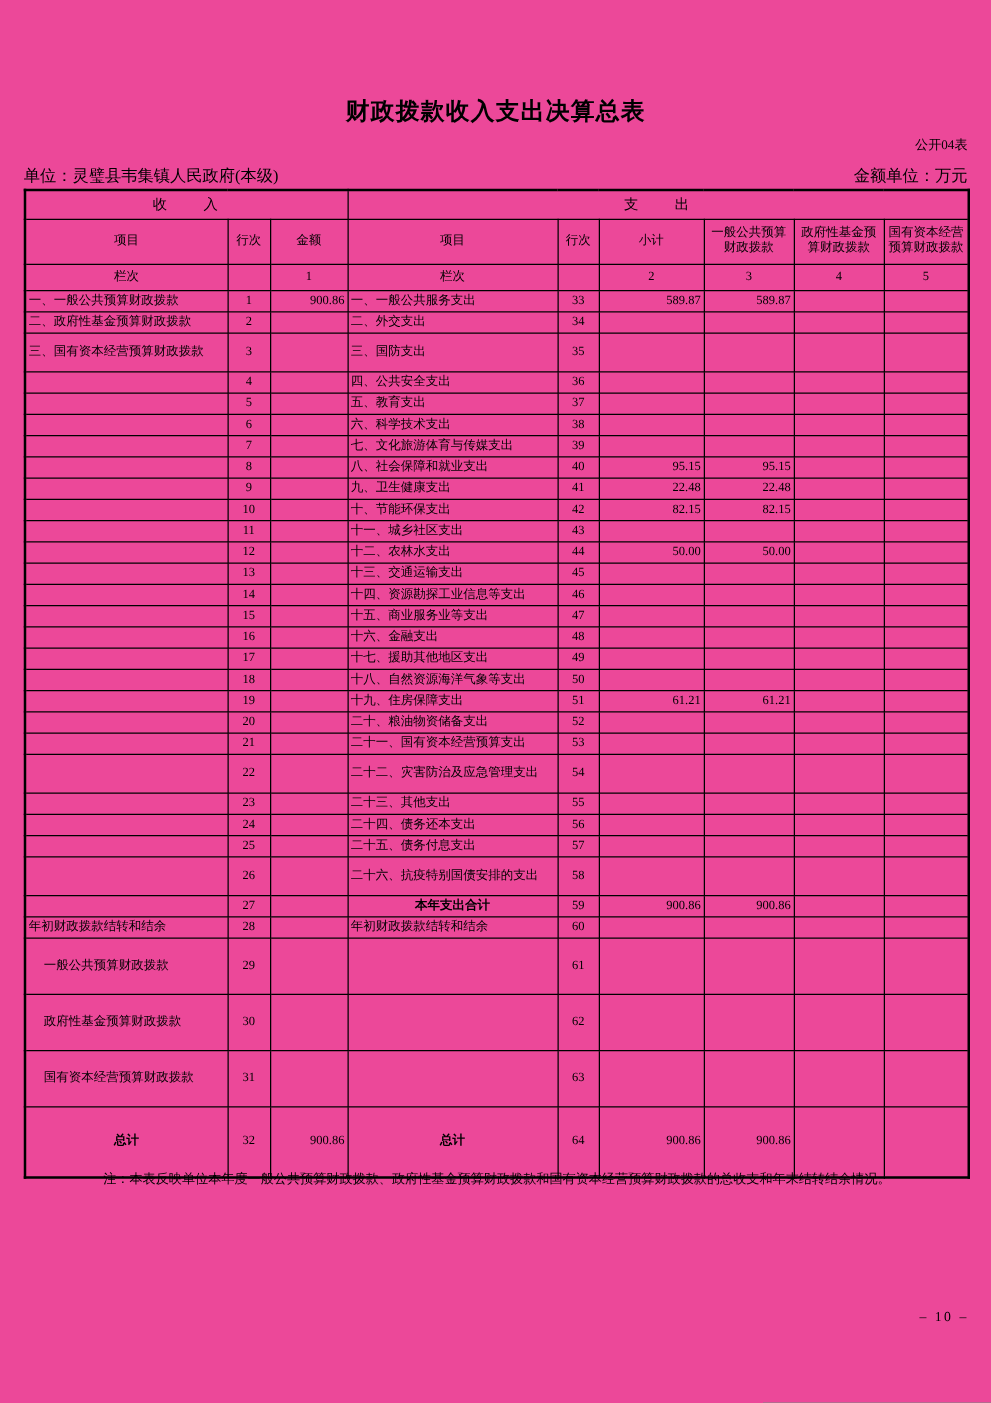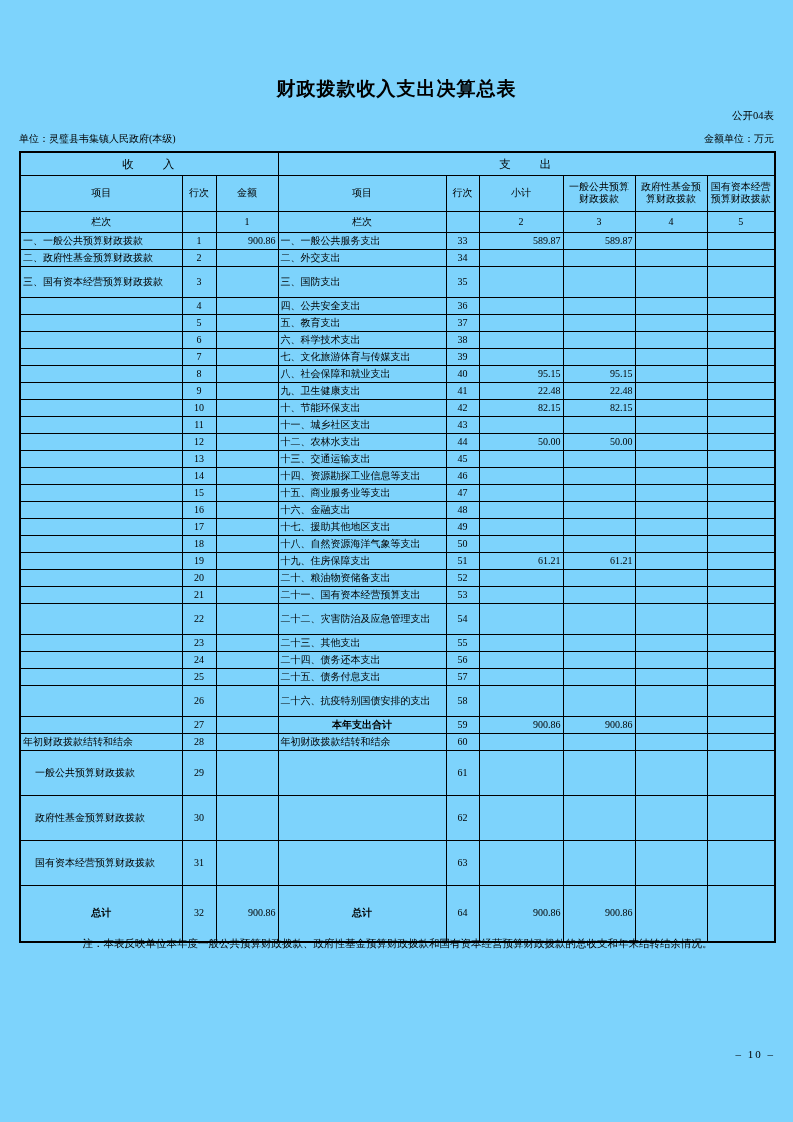--- a/index.html
+++ b/index.html
@@ -1,26 +1,26 @@
 <!DOCTYPE html>
 <html><head>
 <meta charset="utf-8">
 <style>
   * { margin:0; padding:0; box-sizing:border-box; }
   html,body { background:#888; }
   body { width:793px; height:1122px; margin:0 auto; position:relative;
          font-family:"Liberation Serif","DejaVu Serif",serif; color:#000; }
   .page { position:absolute; left:0; top:0; width:793px; height:1122px;
-          background:#7dd3fc; overflow:hidden; }
+          background:#ec4899; overflow:hidden; }
 
   .title { position:absolute; top:76px; left:0; width:100%;
            text-align:center; font-size:19px; font-weight:bold; letter-spacing:1px; }
   .form-code { position:absolute; top:109px; right:19px; font-size:10.5px; }
   .meta-row { position:absolute; top:132px; left:19px; width:755px;
-              display:flex; justify-content:space-between; font-size:10px; }
+              display:flex; justify-content:space-between; font-size:13px; }
 
   table.fa { position:absolute; top:151px; left:19px; width:757px;
              border-collapse:collapse; table-layout:fixed;
              border:2px solid #000; }
   .fa th, .fa td { border:1px solid #000; font-size:10px; font-weight:normal;
                    vertical-align:middle; overflow:hidden; line-height:12px;
                    padding:0 1px; }
   .fa thead tr.hr1 { height:23px; }
   .fa thead tr.hr2 { height:36px; }
   .fa thead tr.hr3 { height:21px; }

